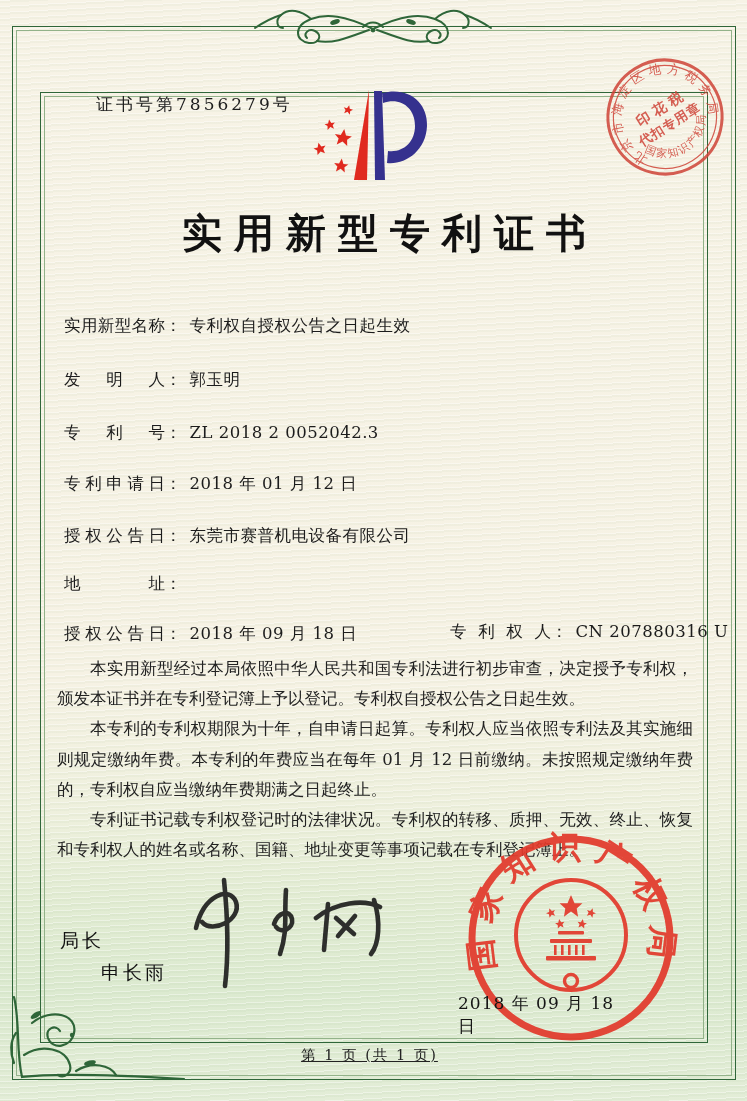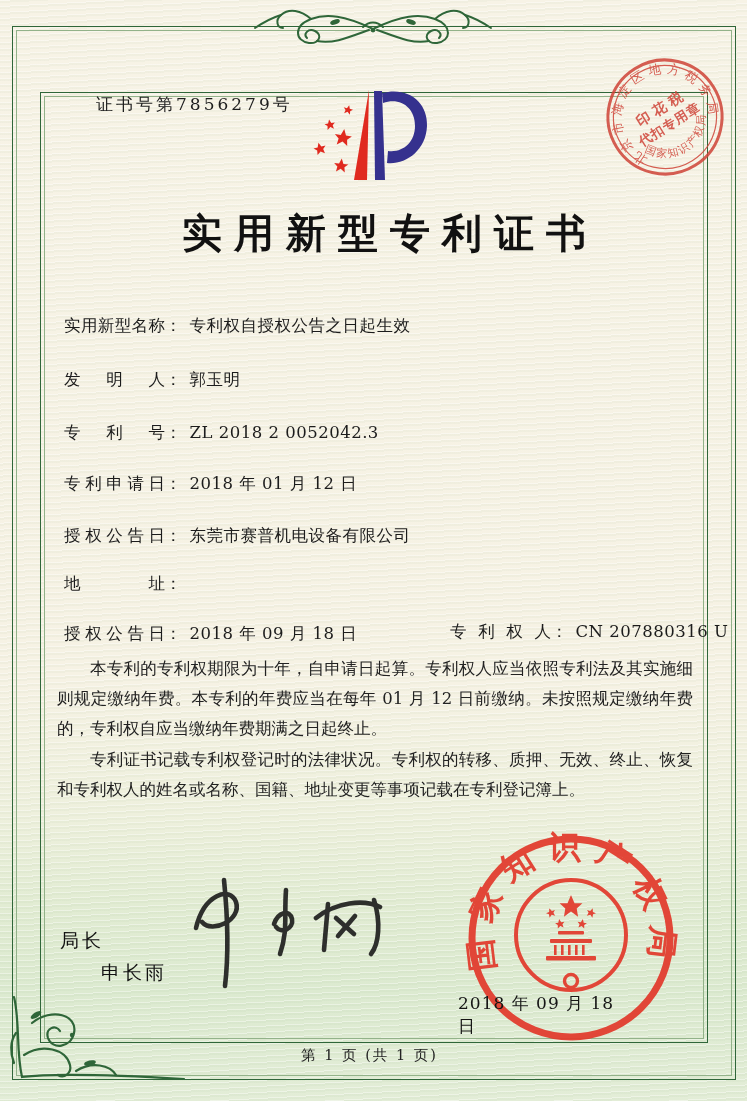--- a/index.html
+++ b/index.html
@@ -27,21 +27,21 @@
   .fvalue{flex:0 0 auto;letter-spacing:.5px;}
   .fvalue.addr{width:452px;white-space:normal;}
   .grant-pair{left:450px;top:620px;}
   
   .bodytext{left:57px;top:654px;width:636px;font-size:16.5px;line-height:1.83;text-align:justify;color:#222;}
   .bodytext p{margin:0;text-indent:2em;}
   
   .signer-title{left:60px;top:928px;font-size:19px;letter-spacing:3px;color:#111;}
   .signer-name{left:60px;top:960px;font-size:19px;letter-spacing:3px;color:#111;margin-left:41px;}
   
-  .footer{left:0;right:8px;top:1046px;text-align:center;font-size:14.5px;letter-spacing:2px;color:#222;}
+  .footer{left:0;right:8px;top:1046px;text-align:center;font-size:14.5px;letter-spacing:2px;color:#222;text-decoration:underline;}
   
   .seal-wrap{left:456px;top:823px;width:230px;height:230px;opacity:.93;}
   .seal-date{left:458px;top:992px;width:170px;font-size:17px;letter-spacing:1px;color:#151515;z-index:6;}
   .stamp-wrap{left:600px;top:52px;width:130px;height:130px;transform:rotate(-32deg);opacity:.85;z-index:5;}
   .sig-wrap{left:178px;top:872px;width:215px;height:125px;}
   .logo-wrap{left:305px;top:84px;width:130px;height:105px;}
   .flour-top{left:243px;top:6px;width:260px;height:44px;}
   .flour-corner{left:6px;top:993px;width:190px;height:92px;}
   svg{display:block;width:100%;height:100%;}
   .st-red{fill:var(--c-logo_red,#e02a1f);}
@@ -165,20 +165,21 @@
     <span class="fcolon">：</span>
     <span class="fvalue">2018 年 09 月 18 日</span>
 </div>
 <div class="abs frow grant-pair">
   <span class="flabel">专利权人</span>
     <span class="fcolon">：</span>
     <span class="fvalue">CN 207880316 U</span>
 </div>
 
 <div class="abs bodytext">
+  <p>本实用新型经过本局依照中华人民共和国专利法进行初步审查，决定授予专利权，颁发本证书并在专利登记簿上予以登记。专利权自授权公告之日起生效。</p>
   <p>本专利的专利权期限为十年，自申请日起算。专利权人应当依照专利法及其实施细则规定缴纳年费。本专利的年费应当在每年 01 月 12 日前缴纳。未按照规定缴纳年费的，专利权自应当缴纳年费期满之日起终止。</p>
   <p>专利证书记载专利权登记时的法律状况。专利权的转移、质押、无效、终止、恢复和专利权人的姓名或名称、国籍、地址变更等事项记载在专利登记簿上。</p>
 </div>
 
 <div class="abs signer-title">局长</div>
 <div class="abs signer-name">申长雨</div>
 
 <div class="abs sig-wrap">
   <svg viewBox="0 0 215 125">
     <g fill="none" stroke="#1b1b1b" stroke-width="4.6" stroke-linecap="round" stroke-linejoin="round" opacity="0.9">

